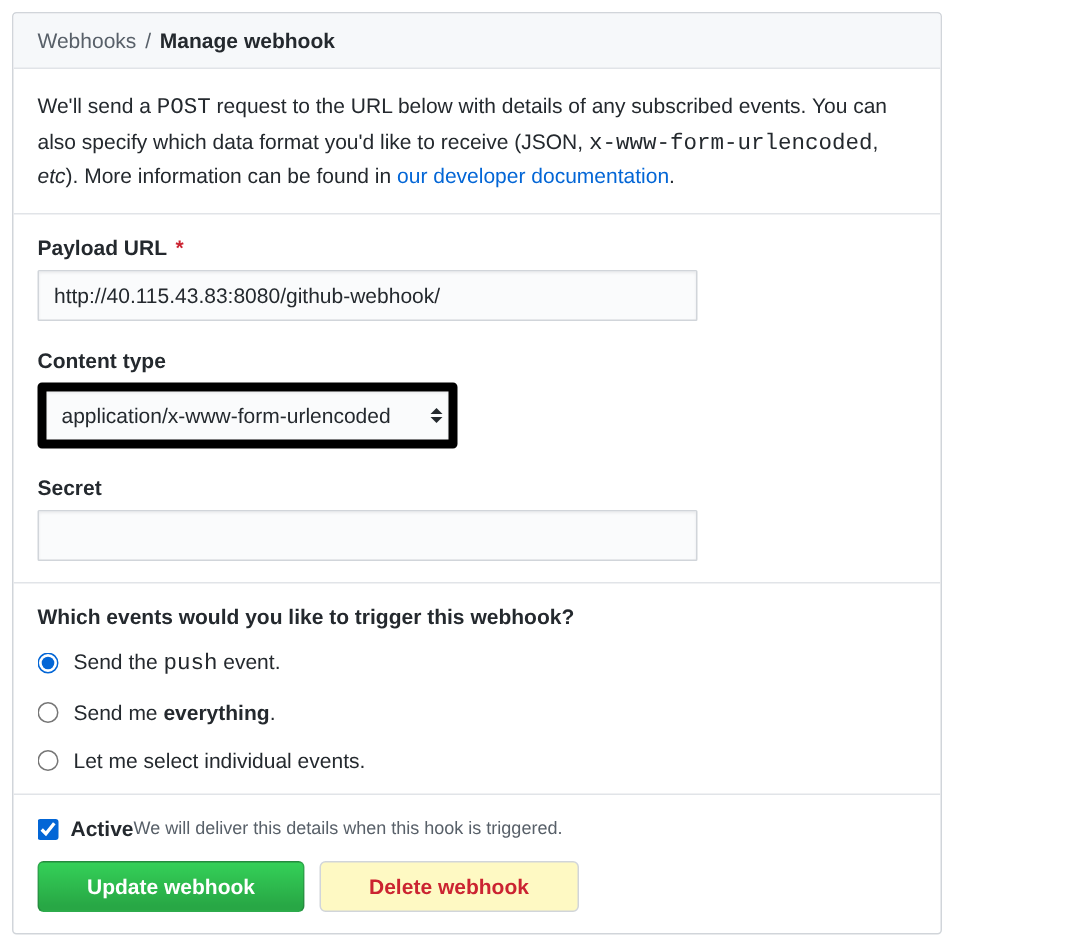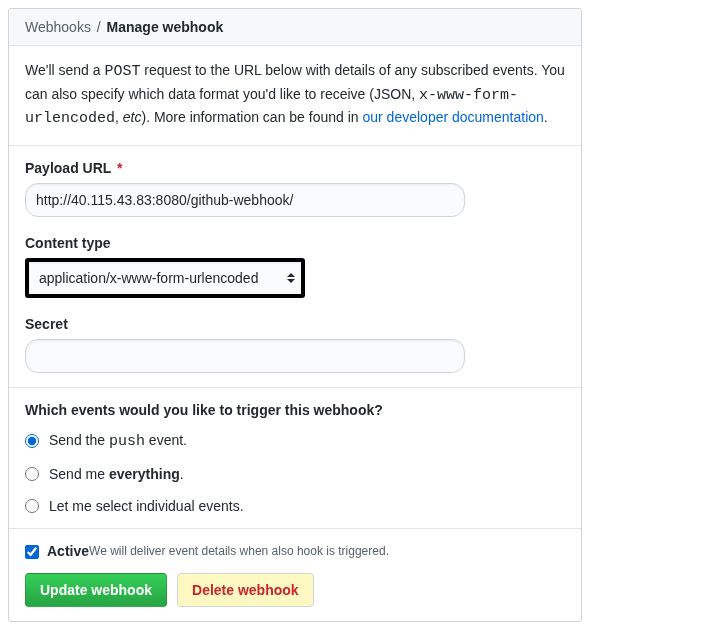--- a/index.html
+++ b/index.html
@@ -8,21 +8,21 @@
       padding: 0;
     }
     body {
       font-family: -apple-system, BlinkMacSystemFont, "Segoe UI", Helvetica, Arial, sans-serif;
       font-size: 14px;
       color: #24292e;
       background: #fff;
       padding: 8px;
     }
     .container {
-      width: 574px;
+      width: 620px;
       border: 1px solid #d1d5da;
       border-radius: 3px;
       overflow: hidden;
     }
     .header {
       background: #f6f8fa;
       border-bottom: 1px solid #e1e4e8;
       padding: 10px 16px;
       font-size: 14px;
     }
@@ -76,38 +76,38 @@
     }
     .text-input {
       width: 440px;
       max-width: 100%;
       padding: 6px 10px;
       font-size: 14px;
       line-height: 20px;
       color: #24292e;
       background-color: #fafbfc;
       border: 1px solid #d1d5da;
-      border-radius: 13px;
+      border-radius: 1px;
       box-shadow: inset 0 1px 2px rgba(27,31,35,0.075);
     }
     .select-wrapper {
       position: relative;
       display: inline-block;
     }
     .select-wrapper select {
       appearance: none;
       -webkit-appearance: none;
       -moz-appearance: none;
       width: 280px;
       padding: 6px 28px 6px 10px;
       font-size: 14px;
       line-height: 20px;
       color: #24292e;
       background-color: #fafbfc;
-      border: 4px solid #000000;
+      border: 6px solid #000000;
       border-radius: 3px;
       box-shadow: inset 0 1px 2px rgba(27,31,35,0.075);
     }
     .select-caret {
       position: absolute;
       right: 10px;
       top: 50%;
       transform: translateY(-50%);
       pointer-events: none;
       width: 8px;
@@ -183,21 +183,21 @@
       color: #586069;
       margin-top: 1px;
     }
     .button-row {
       display: flex;
       gap: 10px;
       margin-top: 4px;
     }
     .btn {
       display: inline-block;
-      padding: 6px 14px;
+      padding: 6px 32px;
       font-size: 14px;
       font-weight: 600;
       line-height: 20px;
       border-radius: 4px;
       cursor: pointer;
       border: 1px solid;
     }
     .btn-primary {
       color: #fff;
       background-color: #2ea44f;
@@ -276,21 +276,21 @@
       <input type="radio" name="events" style="">
       <span class="radio-label">Let me select individual events.</span>
     </div>
   </div>
 
   <div class="section">
     <div class="checkbox-row">
       <input type="checkbox" checked="" style="">
       <div class="checkbox-text">
         <span class="checkbox-label">Active</span>
-        <span class="checkbox-note">We will deliver event details when also hook is triggered.</span>
+        <span class="checkbox-note">We will deliver this details when this hook is triggered.</span>
       </div>
     </div>
 
     <div class="button-row">
       <button class="btn btn-primary">Update webhook</button>
       <button class="btn btn-danger">Delete webhook</button>
     </div>
   </div>
 
 </div>

